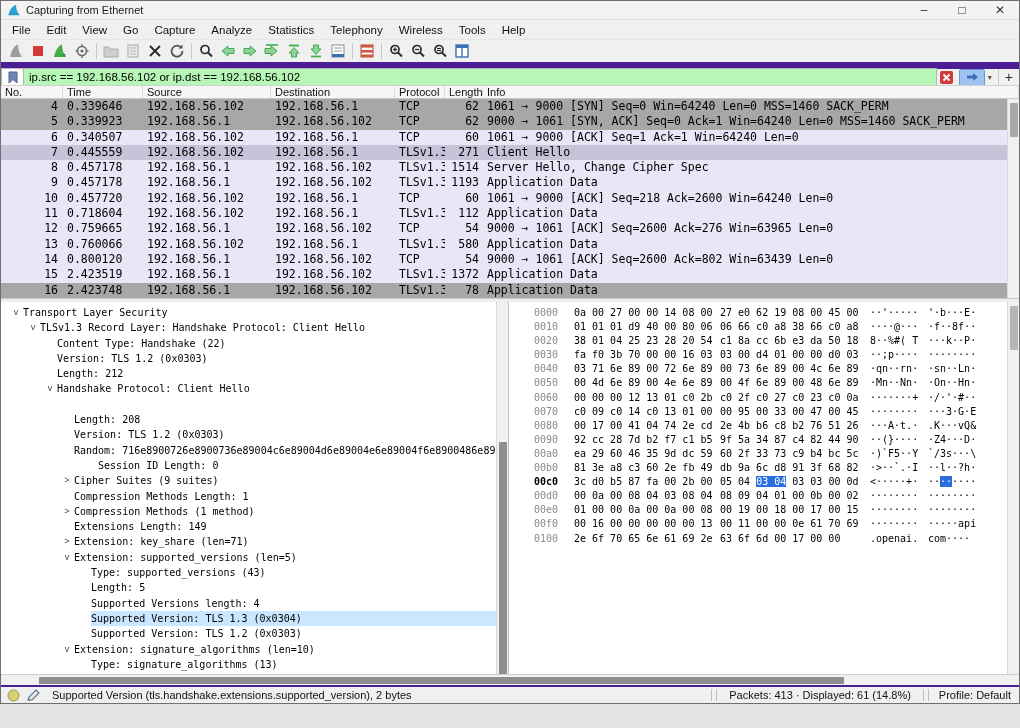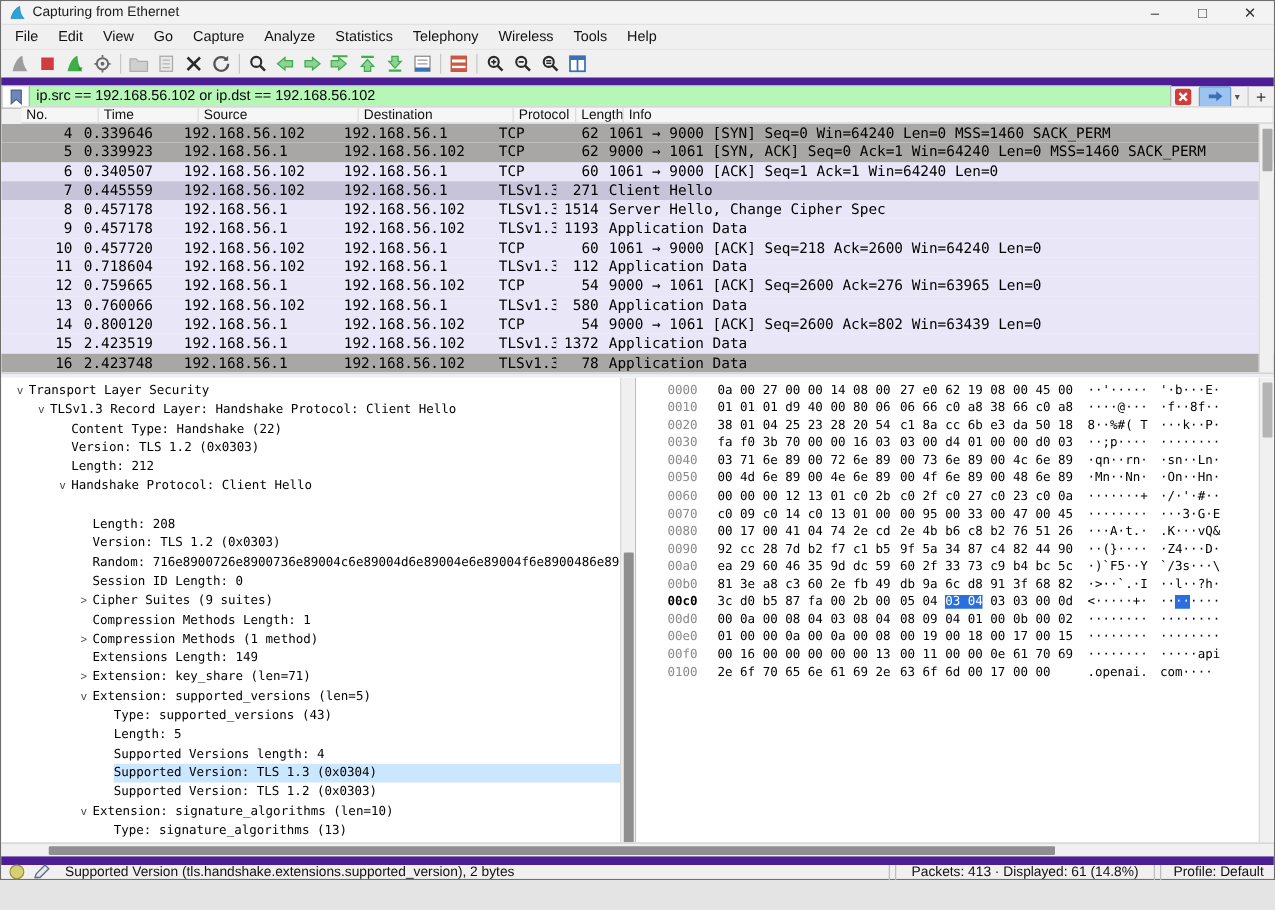--- a/index.html
+++ b/index.html
@@ -38,21 +38,21 @@
   .f-btn { width:20px; height:19px; display:flex; align-items:center; justify-content:center; }
   .apply-btn { width:26px; height:17px; background:#9dc3f0; border:1px solid #6f9bd2; border-radius:2px;
                display:flex; align-items:center; justify-content:center; margin-left:2px; }
   .drop-caret { font-size:8px; color:#555; padding:0 3px; }
   .plus-btn { font-size:14px; color:#333; padding:0 6px; border-left:1px solid #c8c8c8; margin-left:3px; }
 
   
   .phead, .prow { display:grid; grid-template-columns:62px 80px 128px 124px 50px 38px 1fr;
                   font-family:"DejaVu Sans Mono", monospace; white-space:pre; overflow:hidden; }
   .phead { height:14px; background:#f6f6f6; border-top:1px solid #d0d0d0; border-bottom:1px solid #c8c8c8;
-           font-family:"Liberation Sans",sans-serif; font-size:11px; color:#111; flex:0 0 auto;margin-left:16px; }
+           font-family:"Liberation Sans",sans-serif; font-size:11px; color:#111; flex:0 0 auto; }
   .phead span { padding-left:4px; border-right:1px solid #dcdcdc; overflow:hidden; }
   .phead .h-no { padding-left:4px; }
   .plist { height:199px; background:#ffffff; overflow:hidden; position:relative; flex:0 0 auto; }
   .prow { height:15.3px; font-size:11.5px; line-height:15.3px; color:#000; }
   .prow span { padding-left:4px; overflow:hidden; }
   .prow .c-no { text-align:right; padding-right:5px; padding-left:0; }
   .prow .c-len { text-align:right; padding-right:4px; padding-left:0; }
   .row-gray { background:#a9a7a5; }
   .row-lav  { background:#e8e6f7; }
   .row-sel  { background:#c7c3d8; }
@@ -80,21 +80,21 @@
   .hoff.bold { color:#000; font-weight:bold; }
   .hx { width:140px; margin-left:8px; color:#000; flex:0 0 auto; }
   .hx2 { margin-left:6px; }
   .asc { width:52px; margin-left:10px; color:#000; flex:0 0 auto; }
   .asc2 { margin-left:6px; }
   .hlbyte { background:#2a6fe0; color:#fff; }
 
   
   .hscroll { height:11px; background:#f0f0f0; border-top:1px solid #cfcfcf; position:relative; flex:0 0 auto; }
   .hthumb { position:absolute; top:2px; height:7px; background:#8f8f8f; border-radius:1px; }
-  .statusbar { height:18px; background:#f0f0f0; border-top:7px solid #4c1d95; display:flex;
+  .statusbar { height:18px; background:#f0f0f0; border-top:2px solid #4c1d95; display:flex;
                align-items:center; font-size:11px; color:#111; flex:0 0 auto; }
   .sb-icon { margin-left:6px; display:flex; align-items:center; }
   .sb-field { margin-left:12px; flex:1; overflow:hidden; white-space:nowrap; }
   .sb-sep { width:1px; height:12px; background:#bdbdbd; margin:0 2px; }
   .sb-packets { padding:0 10px; white-space:nowrap; }
   .sb-profile { padding:0 8px; white-space:nowrap; }
 </style>
 </head>
 <body>
 
@@ -324,21 +324,21 @@
           <div class="dline" style="padding-left: 8px;"><span class="twisty">v</span><div class="dinner">Transport Layer Security</div></div>
           <div class="dline" style="padding-left: 25px;"><span class="twisty">v</span><div class="dinner">TLSv1.3 Record Layer: Handshake Protocol: Client Hello</div></div>
           <div class="dline" style="padding-left: 42px;"><span class="twisty"></span><div class="dinner">Content Type: Handshake (22)</div></div>
           <div class="dline" style="padding-left: 42px;"><span class="twisty"></span><div class="dinner">Version: TLS 1.2 (0x0303)</div></div>
           <div class="dline" style="padding-left: 42px;"><span class="twisty"></span><div class="dinner">Length: 212</div></div>
           <div class="dline" style="padding-left: 42px;"><span class="twisty">v</span><div class="dinner">Handshake Protocol: Client Hello</div></div>
           <div class="dline" style="padding-left: 59px;"><span class="twisty"></span></div>
           <div class="dline" style="padding-left: 59px;"><span class="twisty"></span><div class="dinner">Length: 208</div></div>
           <div class="dline" style="padding-left: 59px;"><span class="twisty"></span><div class="dinner">Version: TLS 1.2 (0x0303)</div></div>
           <div class="dline" style="padding-left: 59px;"><span class="twisty"></span><div class="dinner">Random: 716e8900726e8900736e89004c6e89004d6e89004e6e89004f6e8900486e89</div></div>
-          <div class="dline" style="padding-left: 59px;"><span class="twisty"></span><div class="dinner">Session ID Length: 0</div></div>
+          <div class="dline" style="padding-left: 59px; margin-left: 24px;"><span class="twisty"></span><div class="dinner">Session ID Length: 0</div></div>
           <div class="dline" style="padding-left: 59px;"><span class="twisty">&gt;</span><div class="dinner">Cipher Suites (9 suites)</div></div>
           <div class="dline" style="padding-left: 59px;"><span class="twisty"></span><div class="dinner">Compression Methods Length: 1</div></div>
           <div class="dline" style="padding-left: 59px;"><span class="twisty">&gt;</span><div class="dinner">Compression Methods (1 method)</div></div>
           <div class="dline" style="padding-left: 59px;"><span class="twisty"></span><div class="dinner">Extensions Length: 149</div></div>
           <div class="dline" style="padding-left: 59px;"><span class="twisty">&gt;</span><div class="dinner">Extension: key_share (len=71)</div></div>
           <div class="dline" style="padding-left: 59px;"><span class="twisty">v</span><div class="dinner">Extension: supported_versions (len=5)</div></div>
           <div class="dline" style="padding-left: 76px;"><span class="twisty"></span><div class="dinner">Type: supported_versions (43)</div></div>
           <div class="dline" style="padding-left: 76px;"><span class="twisty"></span><div class="dinner">Length: 5</div></div>
           <div class="dline" style="padding-left: 76px;"><span class="twisty"></span><div class="dinner">Supported Versions length: 4</div></div>
           <div class="dline dhl" style="padding-left: 76px;"><span class="twisty"></span><div class="dinner">Supported Version: TLS 1.3 (0x0304)</div></div>

